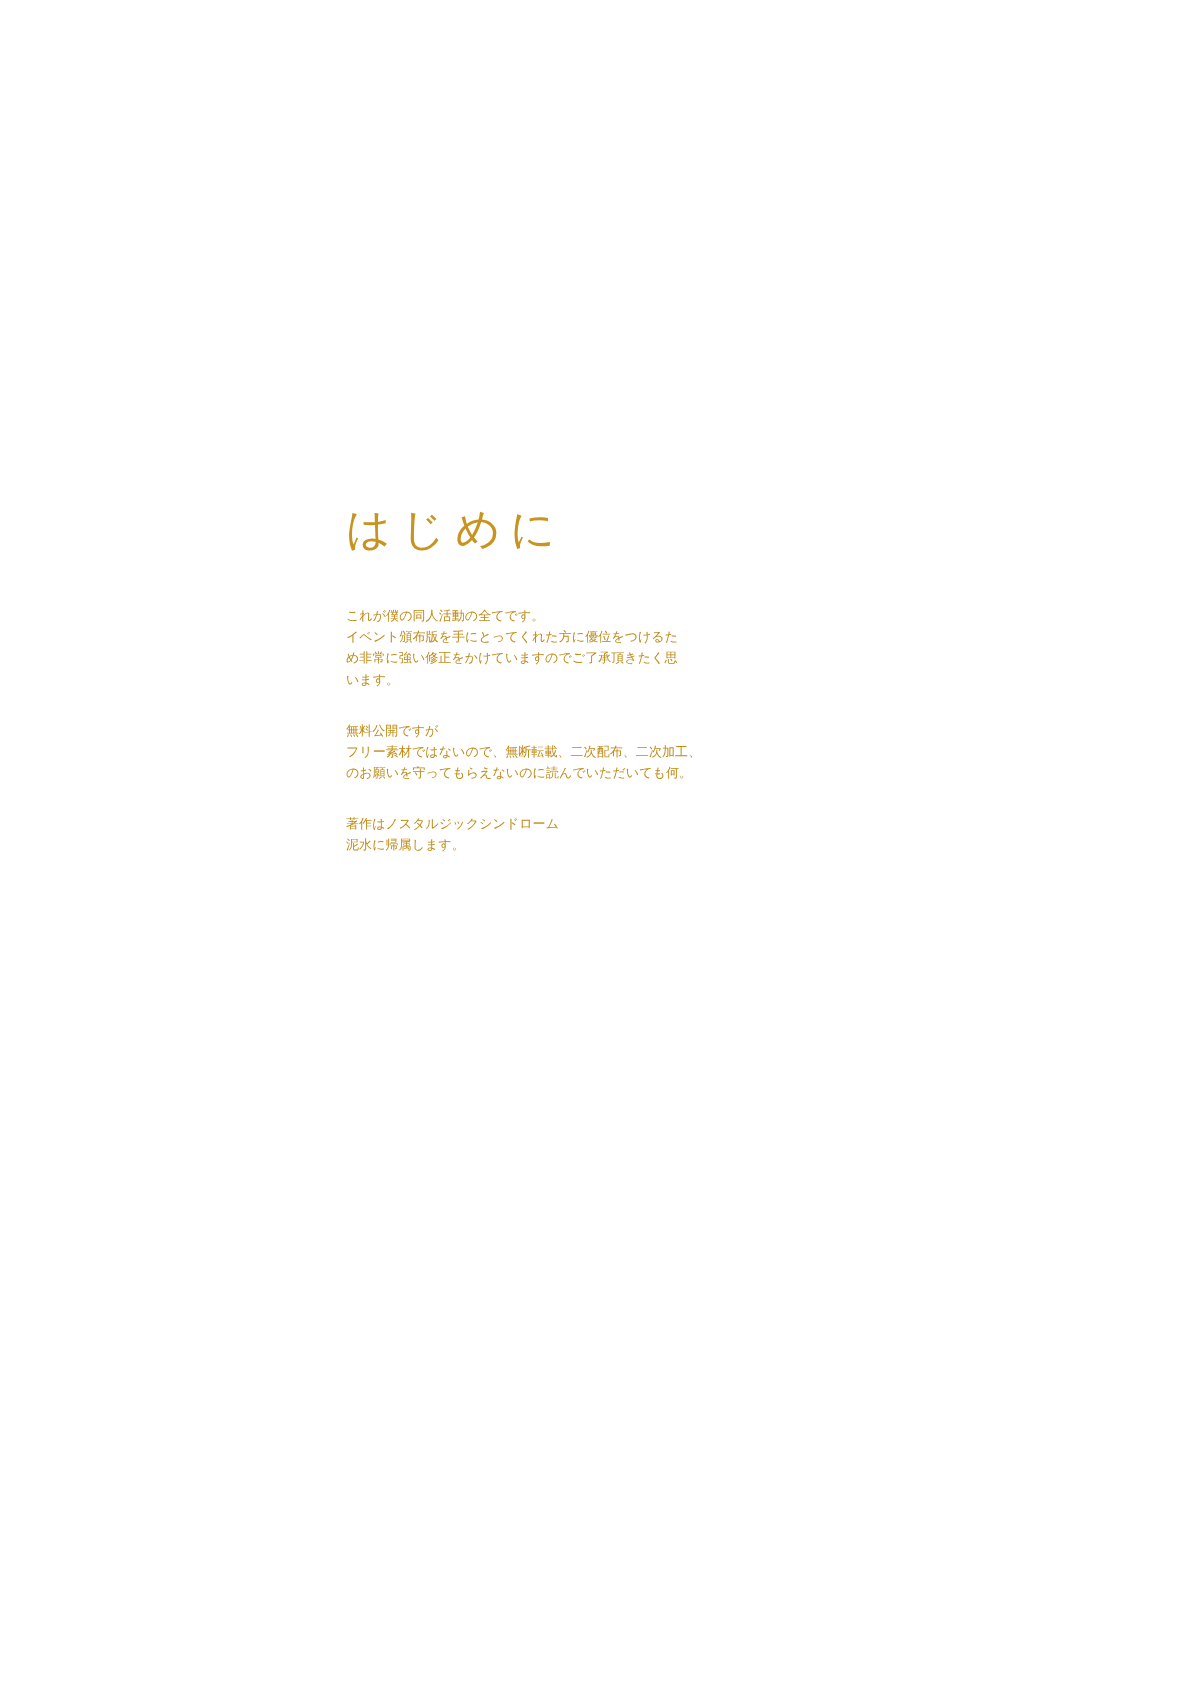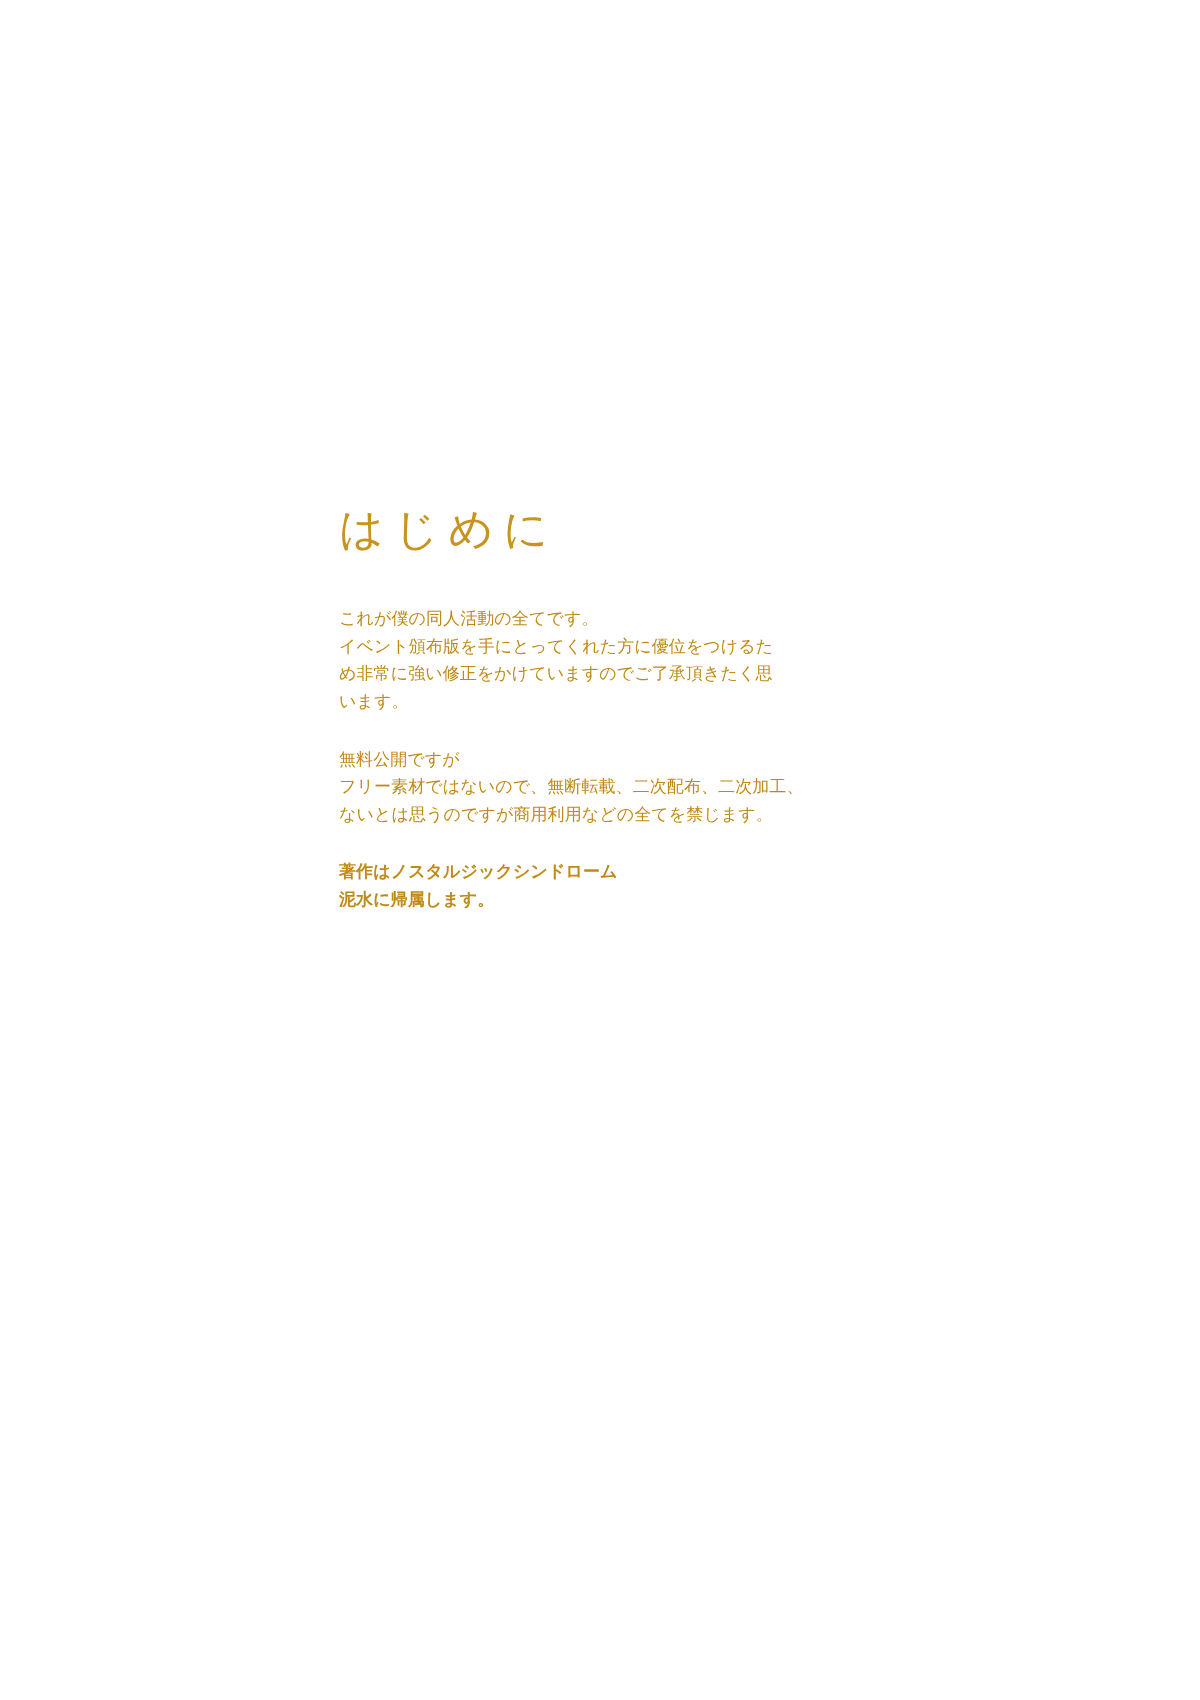--- a/index.html
+++ b/index.html
@@ -14,56 +14,55 @@
     font-family: "Liberation Sans", "DejaVu Sans", sans-serif;
     overflow: hidden;
   }
   .page {
     position: absolute;
     inset: 0;
     background: #ffffff;
   }
   .content {
     position: absolute;
-    left: 339px;
+    left: 346px;
     top: 505px;
     width: 520px;
   }
   .doc-title {
     color: #c8941f;
     font-size: 44px;
     line-height: 1.1;
     letter-spacing: 0.22em;
     font-weight: 400;
     margin: 0 0 52px 0;
     white-space: pre;
   }
   .para {
     color: #c08a16;
-    font-size: 17px;
+    font-size: 13px;
     line-height: 1.62;
     letter-spacing: 0.005em;
     margin: 0 0 30px 0;
     white-space: pre-wrap;
     font-weight: 400;
   }
   .para:last-child {
     margin-bottom: 4px;
-    font-weight: bold;
   }
 </style>
 </head>
 <body>
 
 <div class="page">
   <div class="content">
     <h1 class="doc-title">はじめに</h1>
     <p class="para">これが僕の同人活動の全てです。
 イベント頒布版を手にとってくれた方に優位をつけるた
 め非常に強い修正をかけていますのでご了承頂きたく思
 います。</p>
     <p class="para">無料公開ですが
 フリー素材ではないので、無断転載、二次配布、二次加工、
-ないとは思うのですが商用利用などの全てを禁じます。</p>
+のお願いを守ってもらえないのに読んでいただいても何。</p>
     <p class="para">著作はノスタルジックシンドローム
 泥水に帰属します。</p>
   </div>
 </div>
 
 </body></html>

